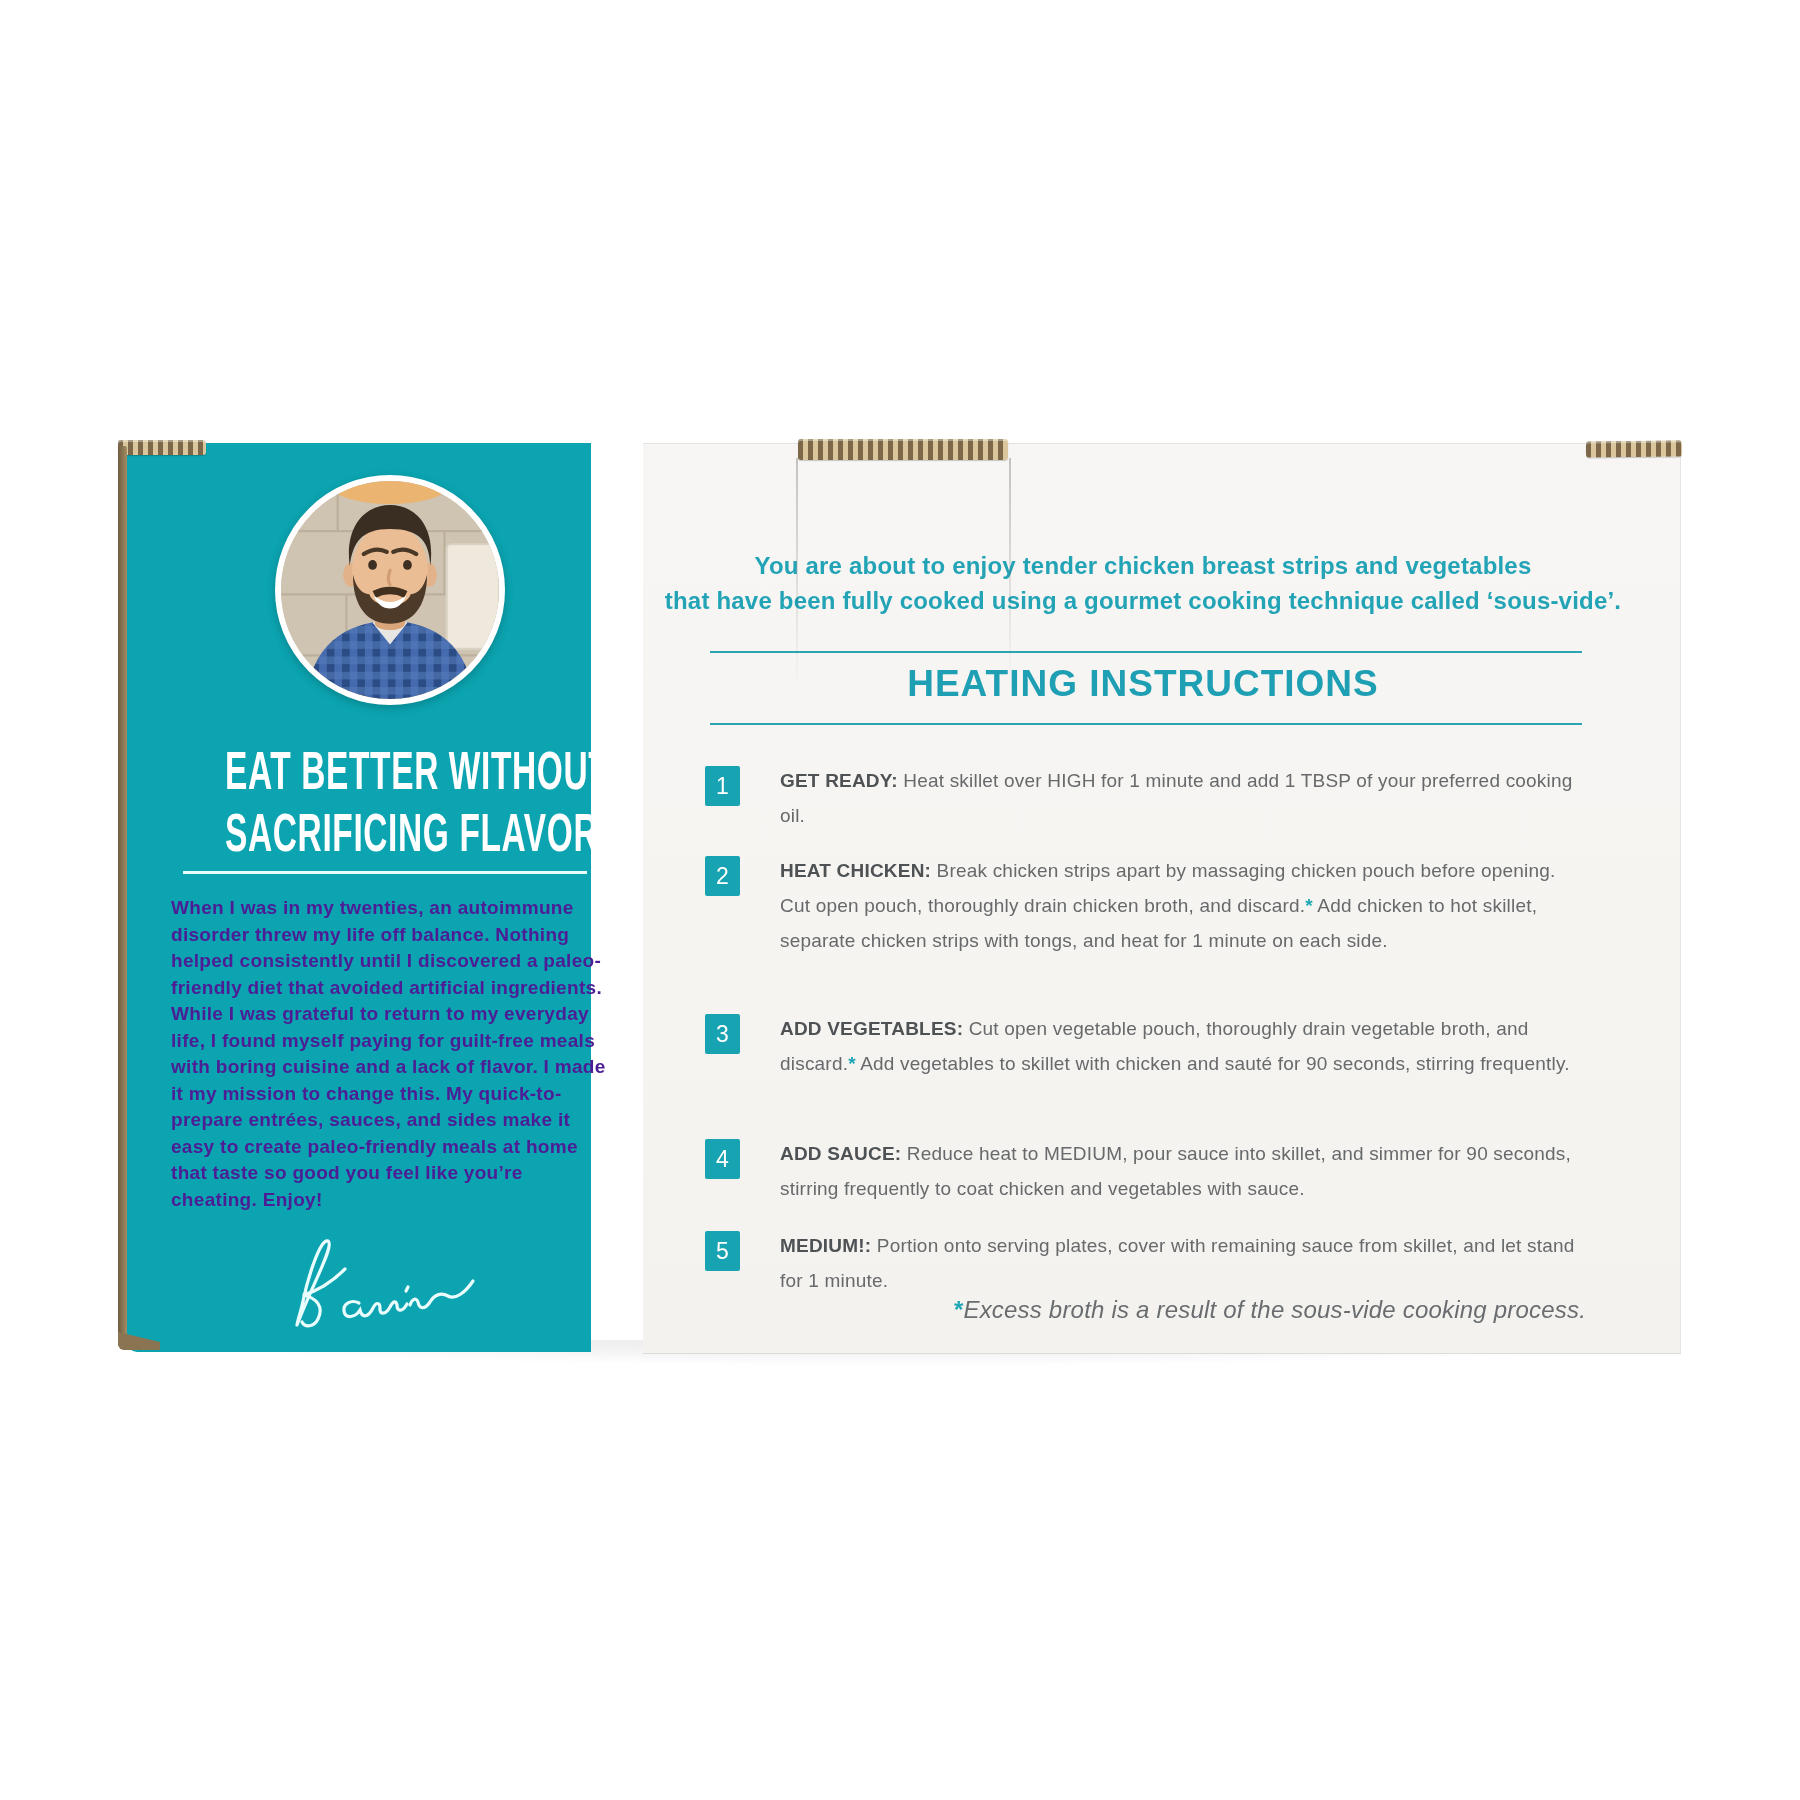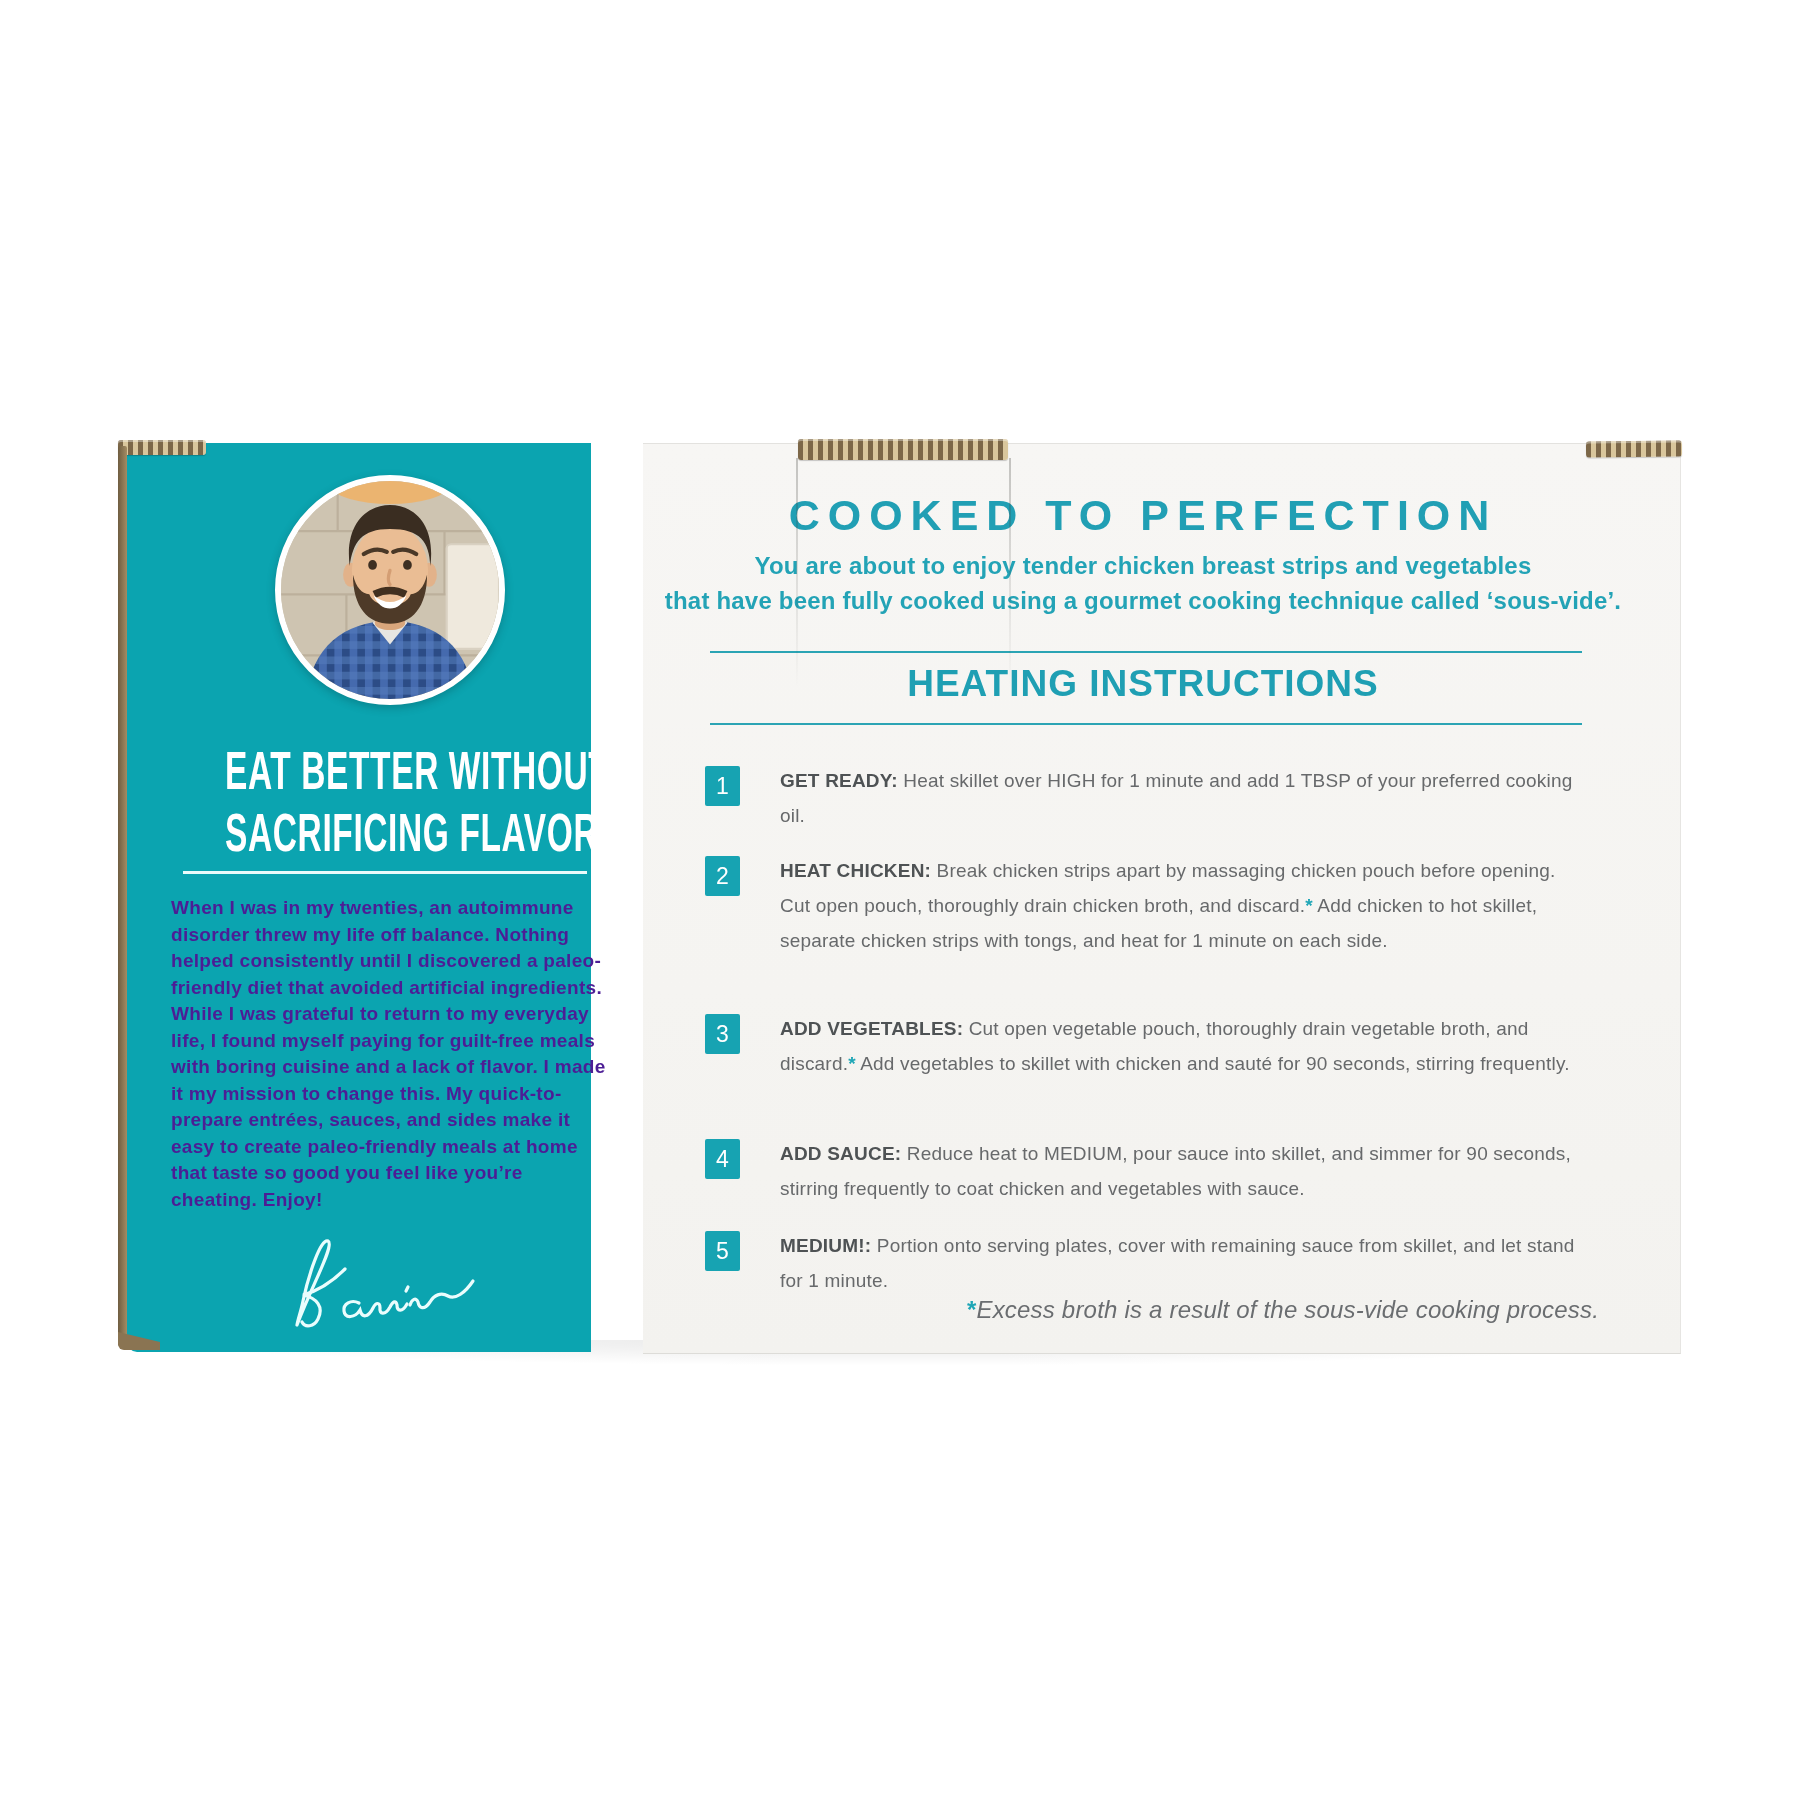--- a/index.html
+++ b/index.html
@@ -35,21 +35,21 @@
   .rule-1{top:207px;} .rule-2{top:279px;}
   .pp-heading{position:absolute;left:0;top:218px;width:1000px;text-align:center;color:#1f9fb3;
               font-size:37px;line-height:44px;font-weight:bold;letter-spacing:1px;}
   .step{position:absolute;left:0;width:1000px;}
   .step-num{position:absolute;left:62px;top:3px;width:35px;height:40px;background:#17a3b2;
             color:#ffffff;font-size:23px;line-height:40px;text-align:center;border-radius:2px;}
   .step-text{position:absolute;left:137px;top:0;width:808px;margin:0;color:#67696b;
              font-size:19px;line-height:35px;letter-spacing:.2px;}
   .step-label{font-weight:bold;color:#4e5254;}
   .star{color:#1fa6b6;font-weight:bold;font-style:normal;}
-  .footnote{position:absolute;left:154px;top:852px;width:802px;margin:0;text-align:right;
+  .footnote{position:absolute;left:141px;top:852px;width:802px;margin:0;text-align:right;
             font-size:24px;font-style:italic;color:#6a6d70;letter-spacing:.2px;}
   
   .cardboard{position:absolute;background:repeating-linear-gradient(90deg,#7c6748 0 5px,#d9c69c 5px 10px);
              border-radius:3px;box-shadow:inset 0 2px 0 rgba(255,255,255,.35), 0 1px 1px rgba(0,0,0,.2);}
   .cb-topleft{left:0;top:0;width:88px;height:15px;}
   .cb-notch{left:680px;top:-1px;width:210px;height:21px;}
   .cb-topright{left:1468px;top:1px;width:96px;height:16px;transform:rotate(-.6deg);}
   .cb-leftstrip{position:absolute;left:0;top:6px;width:9px;height:900px;border-radius:2px;
                 background:linear-gradient(90deg,#6f5d41,#a38c63 70%,#8a temporarily);}
   .cb-leftstrip{background:linear-gradient(90deg,#6f5d41,#a38c63);}
@@ -123,21 +123,20 @@
           <path d="M78,38 C64,52 50,60 36,64 C50,67 57,76 51,88 C47,96 38,97 35,91"></path>
           <path d="M92,72 C84,68 76,73 77,80 C78,88 88,87 93,79 C95,87 101,87 106,77 C109,71 113,71 113,77 C112,83 118,85 123,76 C126,70 129,69 130,74 C130,80 135,82 140,73"></path>
           <path d="M139,60 l2,-4"></path>
           <path d="M143,74 C145,68 149,66 151,71 C152,77 157,80 163,71 C167,64 174,61 181,65 C188,69 198,62 206,50"></path>
         </g>
       </svg>
     </div>
 
     <div class="panel-white">
 
-      <div class="pp-title">COOKED TO PERFECTION</div>
 
       <div class="pp-sub">
         <div>You are about to enjoy tender chicken breast strips and vegetables</div>
         <div>that have been fully cooked using a gourmet cooking technique called ‘sous-vide’.</div>
       </div>
 
       <div class="rule-teal rule-1"></div>
       <div class="pp-heading">HEATING INSTRUCTIONS</div>
       <div class="rule-teal rule-2"></div>
 

